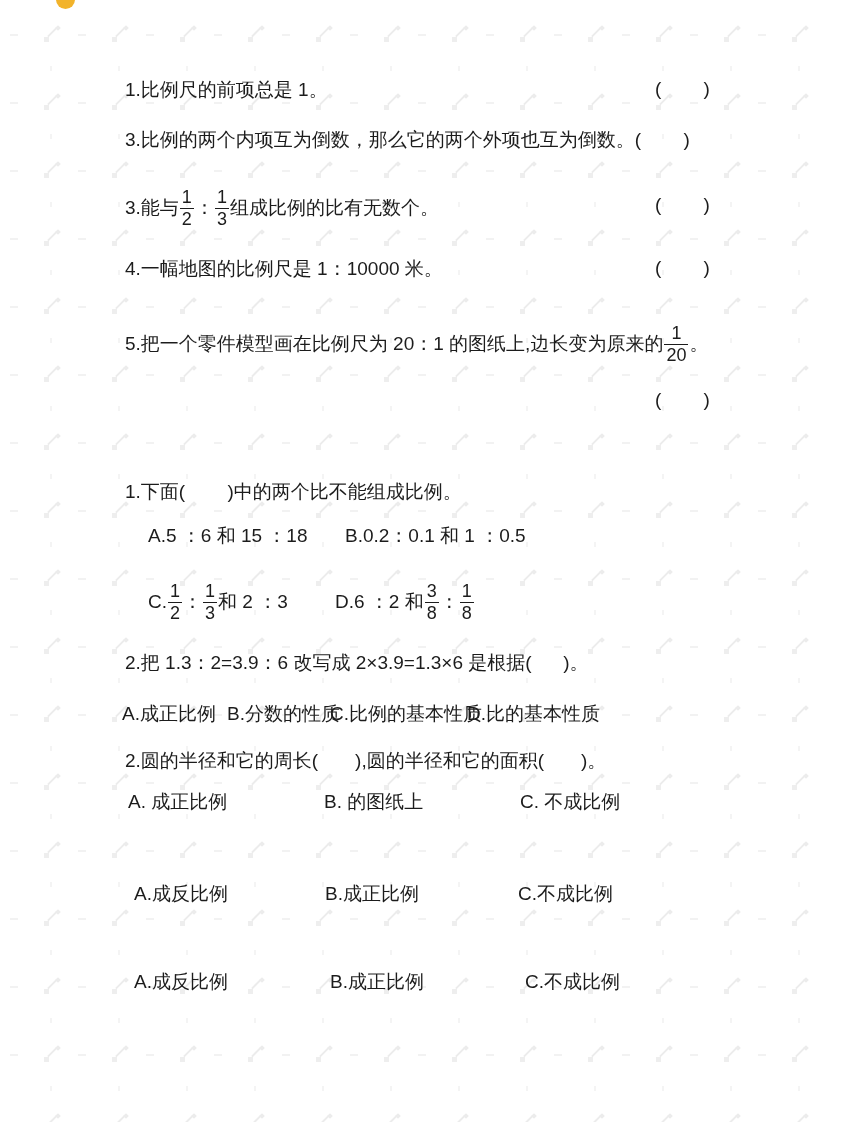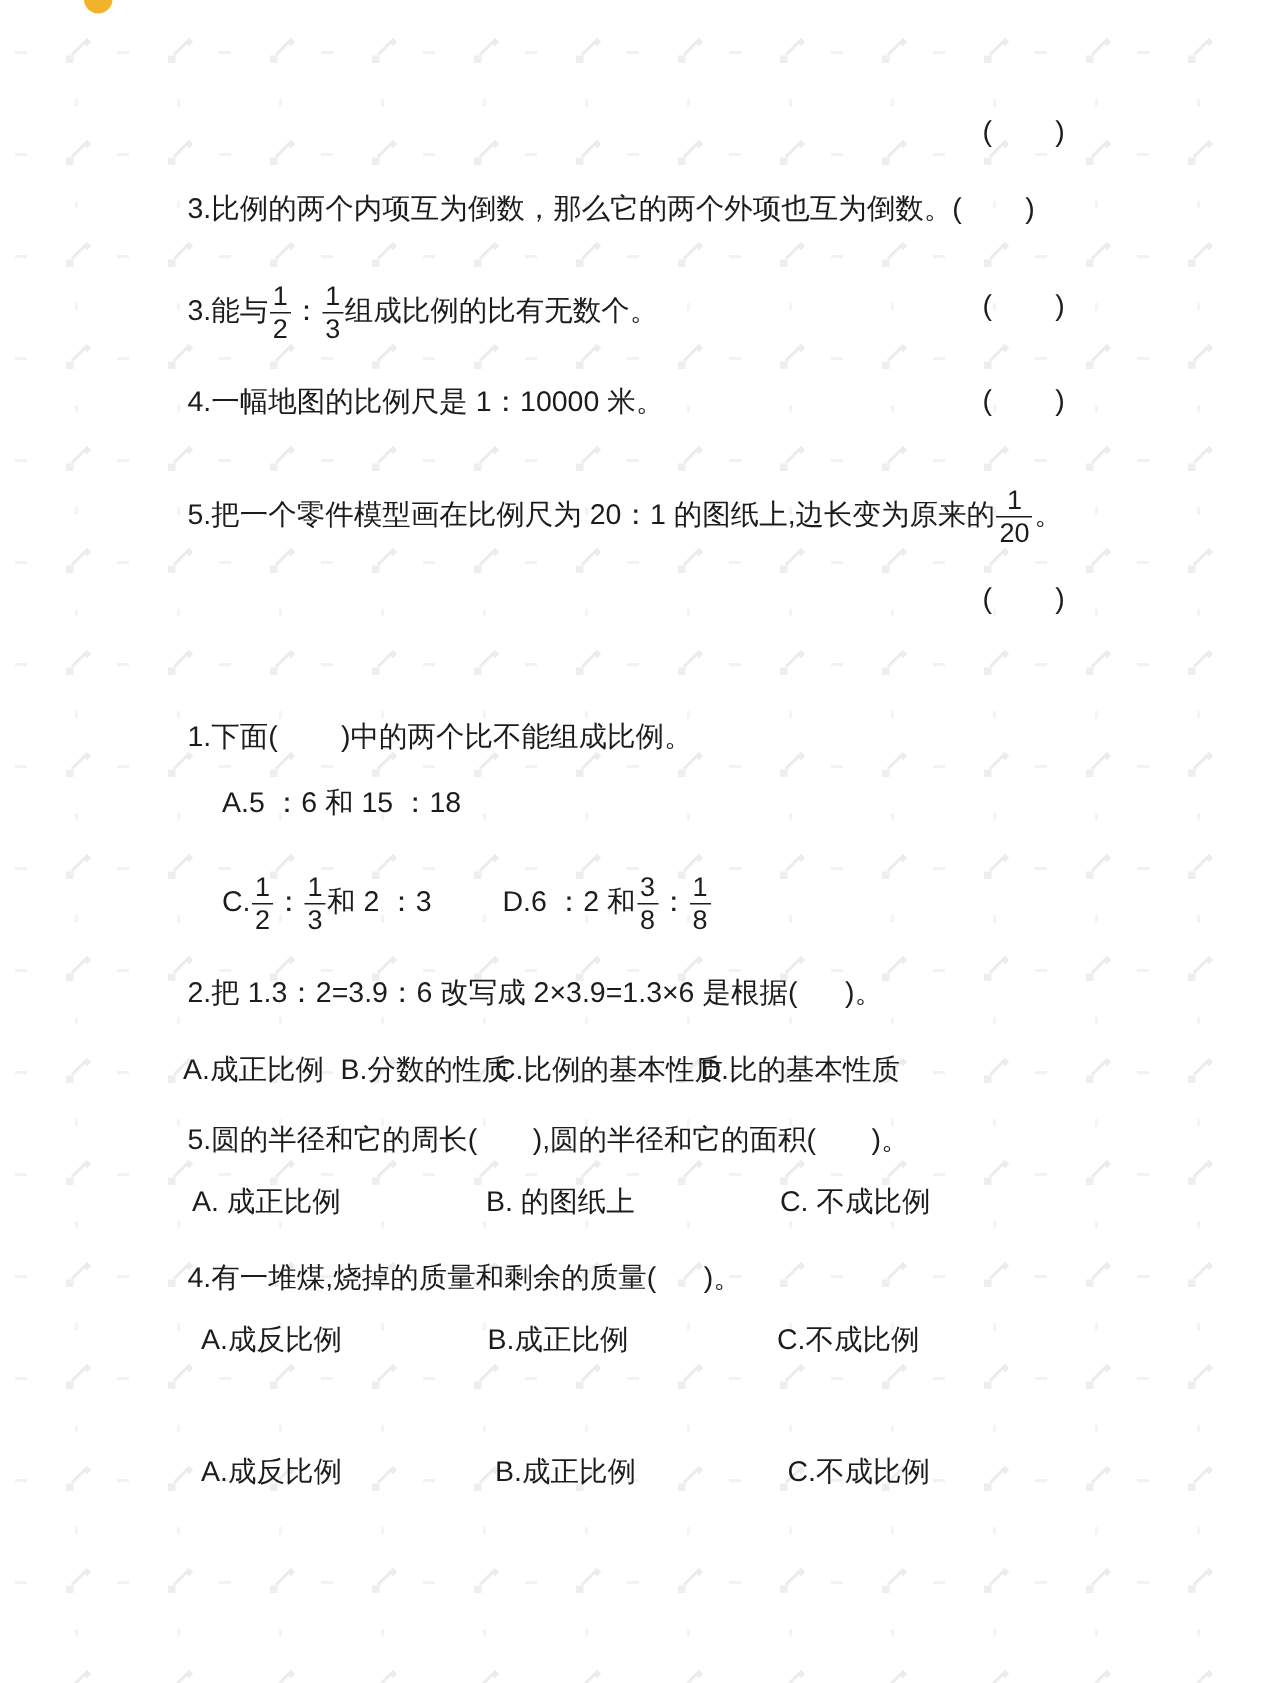--- a/index.html
+++ b/index.html
@@ -1036,20 +1036,21 @@
       <span class="wm-i" style="left: 724px; top: 1114px;">
         <span class="hd"></span>
       </span>
       <span class="wm-i" style="left: 792px; top: 1114px;">
         <span class="hd"></span>
       </span>
     </div>
   <div class="dot"></div>
 
 
+  <div class="line" style="left:125px;top:78px">1.比例尺的前项总是 1。</div>
   <div class="blank" style="left:655px;top:78px">(        )</div>
 
   <div class="line" style="left:125px;top:128px;width:600px"><span>3.比例的两个内项互为倒数，那么它的两个外项也互为倒数。</span><span style="white-space:pre">(        )</span></div>
 
   <div class="line frow" style="left:125px;top:176px">
     <span>3.能与</span>
     <span class="frac"><span class="fn">1</span><span class="fd">2</span></span>
     <span>：</span>
     <span class="frac"><span class="fn">1</span><span class="fd">3</span></span>
     <span>组成比例的比有无数个。</span>
@@ -1062,20 +1063,21 @@
   <div class="line frow" style="left:125px;top:312px">
     <span>5.把一个零件模型画在比例尺为 20：1 的图纸上,边长变为原来的</span>
     <span class="frac"><span class="fn">1</span><span class="fd">20</span></span>
     <span>。</span>
   </div>
   <div class="blank" style="left:655px;top:389px">(        )</div>
 
 
   <div class="line" style="left:125px;top:480px">1.下面(        )中的两个比不能组成比例。</div>
   <div class="line" style="left:148px;top:524px">A.5 ：6 和 15 ：18</div>
+  <div class="line" style="left:345px;top:524px">B.0.2：0.1 和 1 ：0.5</div>
 
   <div class="line frow" style="left:148px;top:570px">
     <span>C.</span>
     <span class="frac"><span class="fn">1</span><span class="fd">2</span></span>
     <span>：</span>
     <span class="frac"><span class="fn">1</span><span class="fd">3</span></span>
     <span>和 2 ：3</span>
   </div>
   <div class="line frow" style="left:335px;top:570px">
     <span>D.6 ：2 和</span>
@@ -1084,26 +1086,25 @@
     <span class="frac"><span class="fn">1</span><span class="fd">8</span></span>
     <span></span>
   </div>
 
   <div class="line" style="left:125px;top:651px">2.把 1.3：2=3.9：6 改写成 2×3.9=1.3×6 是根据(      )。</div>
   <div class="line" style="left:122px;top:702px">A.成正比例</div>
   <div class="line" style="left:227px;top:702px">B.分数的性质</div>
   <div class="line" style="left:330px;top:702px">C.比例的基本性质</div>
   <div class="line" style="left:467px;top:702px">D.比的基本性质</div>
 
-  <div class="line" style="left:125px;top:749px">5.圆的半径和它的周长(       ),圆的半径和它的面积(       )。</div>
+  <div class="line" style="left:125px;top:749px">2.圆的半径和它的周长(       ),圆的半径和它的面积(       )。</div>
   <div class="line" style="left:128px;top:790px">A. 成正比例</div>
   <div class="line" style="left:324px;top:790px">B. 的图纸上</div>
   <div class="line" style="left:520px;top:790px">C. 不成比例</div>
 
-  <div class="line" style="left:125px;top:841px">4.有一堆煤,烧掉的质量和剩余的质量(      )。</div>
   <div class="line" style="left:134px;top:882px">A.成反比例</div>
   <div class="line" style="left:325px;top:882px">B.成正比例</div>
   <div class="line" style="left:518px;top:882px">C.不成比例</div>
 
   <div class="line" style="left:134px;top:970px">A.成反比例</div>
   <div class="line" style="left:330px;top:970px">B.成正比例</div>
   <div class="line" style="left:525px;top:970px">C.不成比例</div>
 </div>
 
 </body></html>

